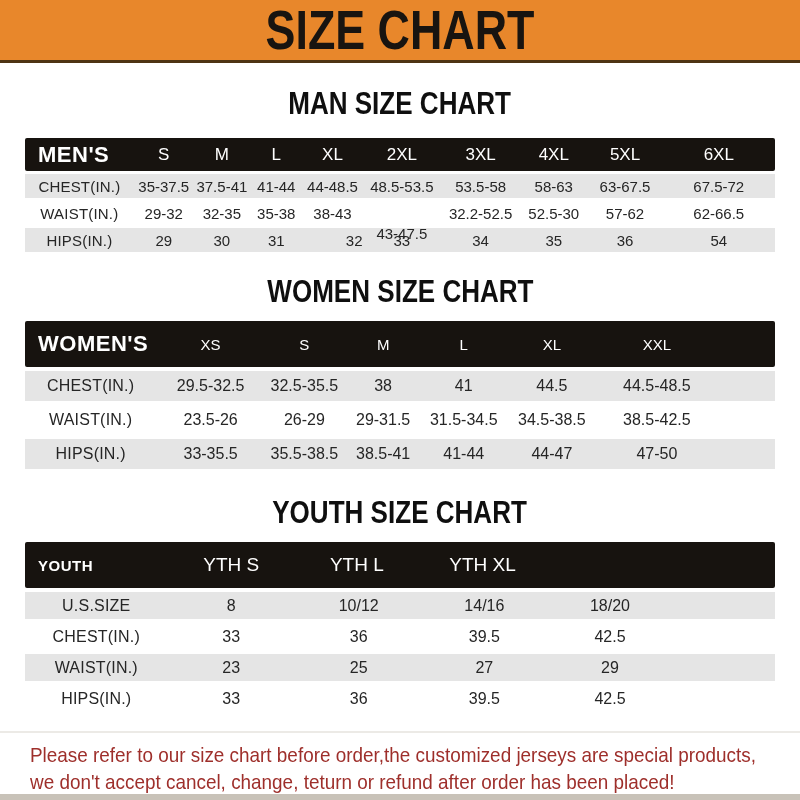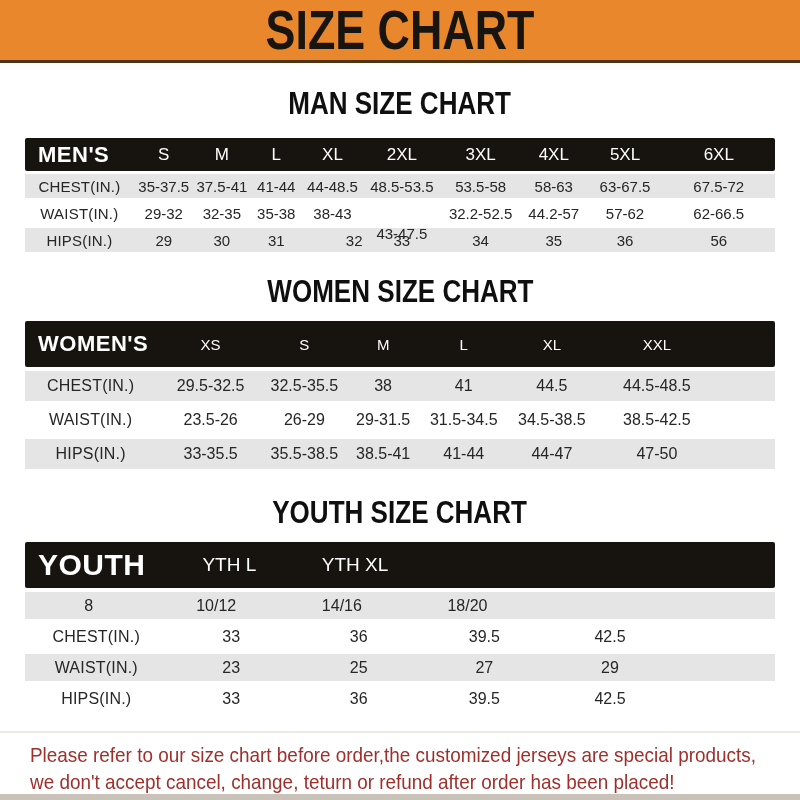--- a/index.html
+++ b/index.html
@@ -72,21 +72,21 @@
     overflow: visible;
   }
   .corner-cell {
     text-align: left;
     padding-left: 13px;
     font-weight: 700;
     letter-spacing: 0.5px;
   }
   .sec-men   .corner-cell { font-size: 22px; }
   .sec-women .corner-cell { font-size: 22px; }
-  .sec-youth .corner-cell { font-size: 30px; }
+  .sec-youth .corner-cell { font-size: 15px; }
 
   .sec-men   .thead .size-cell { font-size: 17px; }
   .sec-women .thead .size-cell { font-size: 15px; }
   .sec-youth .thead .size-cell { font-size: 19px; }
 
   .trow {
     display: flex;
     align-items: center;
     background: #ffffff;
   }
@@ -163,35 +163,35 @@
             <span class="cell value-cell" style="width: 15%;">67.5-72</span>
           </div>
           <div class="trow">
             <span class="cell row-label-cell" style="width: 14.5%;">WAIST(IN.)</span>
             <span class="cell value-cell" style="width: 8%;">29-32</span>
             <span class="cell value-cell" style="width: 7.5%;">32-35</span>
             <span class="cell value-cell" style="width: 7%;">35-38</span>
             <span class="cell value-cell" style="width: 8%;">38-43</span>
             <span class="cell value-cell" style="width: 10.5%; margin-top: 41px;">43-47.5</span>
             <span class="cell value-cell" style="width: 10.5%;">32.2-52.5</span>
-            <span class="cell value-cell" style="width: 9%;">44.2-57</span>
+            <span class="cell value-cell" style="width: 9%;">52.5-30</span>
             <span class="cell value-cell" style="width: 10%;">57-62</span>
             <span class="cell value-cell" style="width: 15%;">62-66.5</span>
           </div>
           <div class="trow alt">
             <span class="cell row-label-cell" style="width: 14.5%;">HIPS(IN.)</span>
             <span class="cell value-cell" style="width: 8%;">29</span>
             <span class="cell value-cell" style="width: 7.5%;">30</span>
             <span class="cell value-cell" style="width: 7%;">31</span>
             <span class="cell value-cell" style="width: 8%; text-align: right;">32</span>
             <span class="cell value-cell" style="width: 10.5%;">33</span>
             <span class="cell value-cell" style="width: 10.5%;">34</span>
             <span class="cell value-cell" style="width: 9%;">35</span>
             <span class="cell value-cell" style="width: 10%;">36</span>
-            <span class="cell value-cell" style="width: 15%;">56</span>
+            <span class="cell value-cell" style="width: 15%;">54</span>
           </div>
         </div>
       </section>
       <section class="chart-section sec-women">
         <h2 class="section-heading"><span class="condensed">WOMEN SIZE CHART</span></h2>
         <div class="size-table">
           <div class="thead">
             <span class="cell corner-cell" style="width: 17.5%;">WOMEN'S</span>
             <span class="cell size-cell" style="width: 14.5%;">XS</span>
             <span class="cell size-cell" style="width: 10.5%;">S</span>
@@ -231,25 +231,27 @@
             <span class="cell value-cell" style="width: 15.5%;">47-50</span>
             <span class="cell filler-cell" style="width: 8%;"></span>
           </div>
         </div>
       </section>
       <section class="chart-section sec-youth">
         <h2 class="section-heading"><span class="condensed">YOUTH SIZE CHART</span></h2>
         <div class="size-table">
           <div class="thead">
             <span class="cell corner-cell" style="width: 19%;">YOUTH</span>
+            <span class="cell size-cell" style="width: 17%;">YTH S</span>
             <span class="cell size-cell" style="width: 16.5%;">YTH L</span>
             <span class="cell size-cell" style="width: 17%;">YTH XL</span>
             <span class="cell filler-cell" style="width: 13.5%;"></span>
           </div>
           <div class="trow alt">
+            <span class="cell row-label-cell" style="width: 19%;">U.S.SIZE</span>
             <span class="cell value-cell" style="width: 17%;">8</span>
             <span class="cell value-cell" style="width: 17%;">10/12</span>
             <span class="cell value-cell" style="width: 16.5%;">14/16</span>
             <span class="cell value-cell" style="width: 17%;">18/20</span>
             <span class="cell filler-cell" style="width: 13.5%;"></span>
           </div>
           <div class="trow">
             <span class="cell row-label-cell" style="width: 19%;">CHEST(IN.)</span>
             <span class="cell value-cell" style="width: 17%;">33</span>
             <span class="cell value-cell" style="width: 17%;">36</span>

